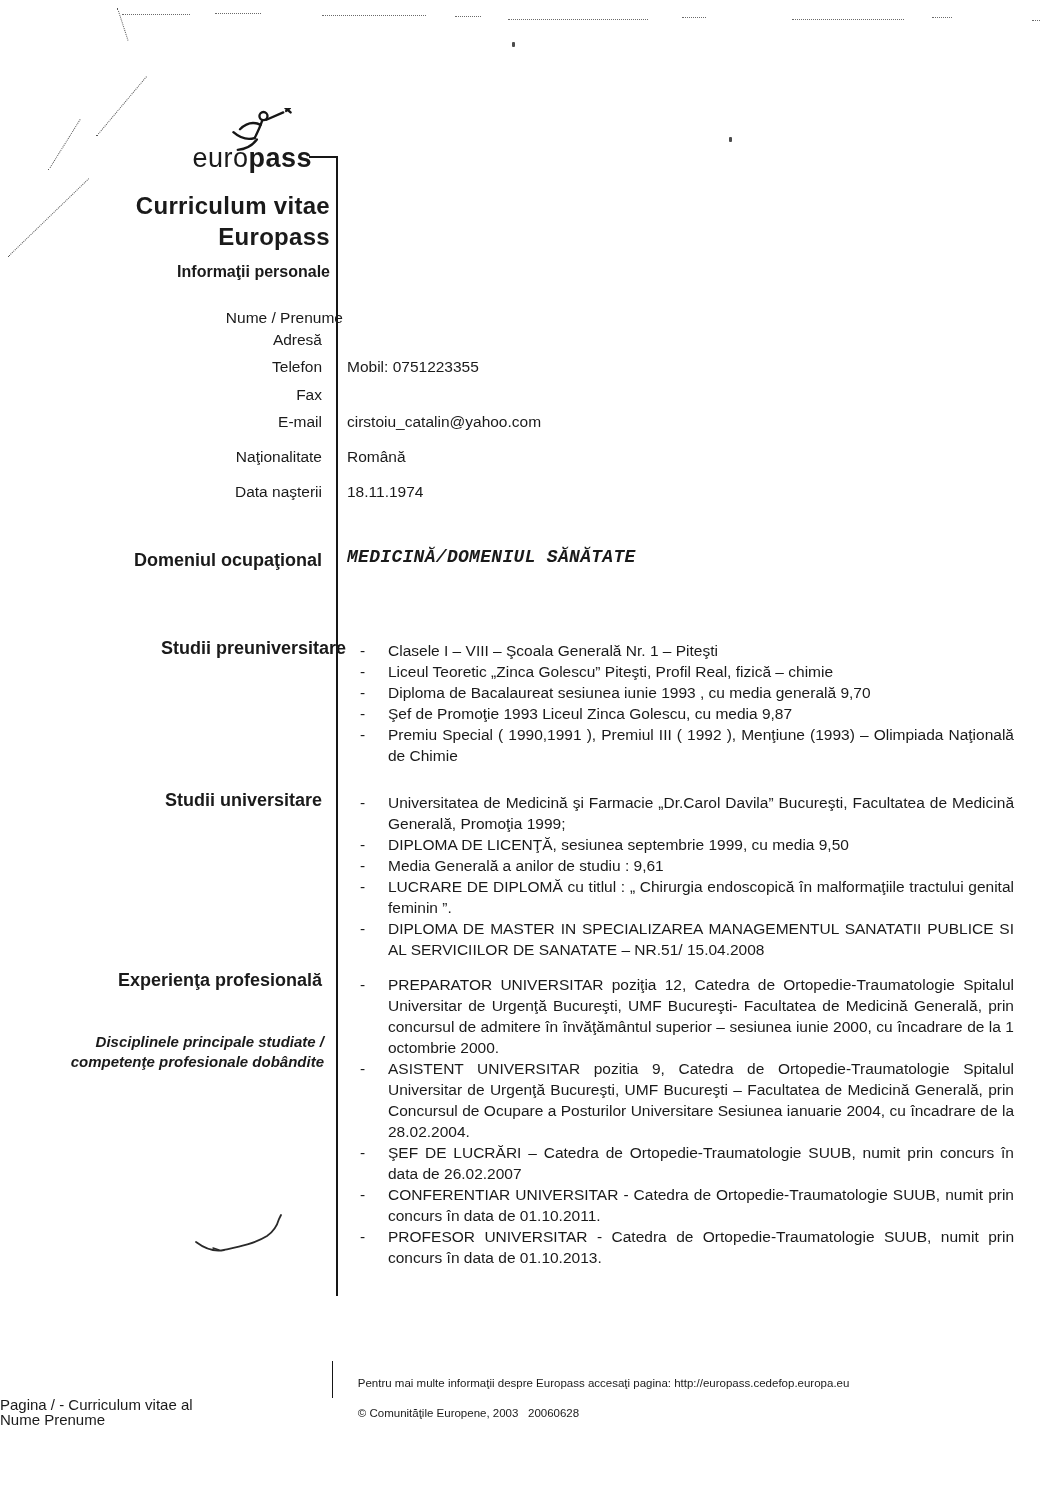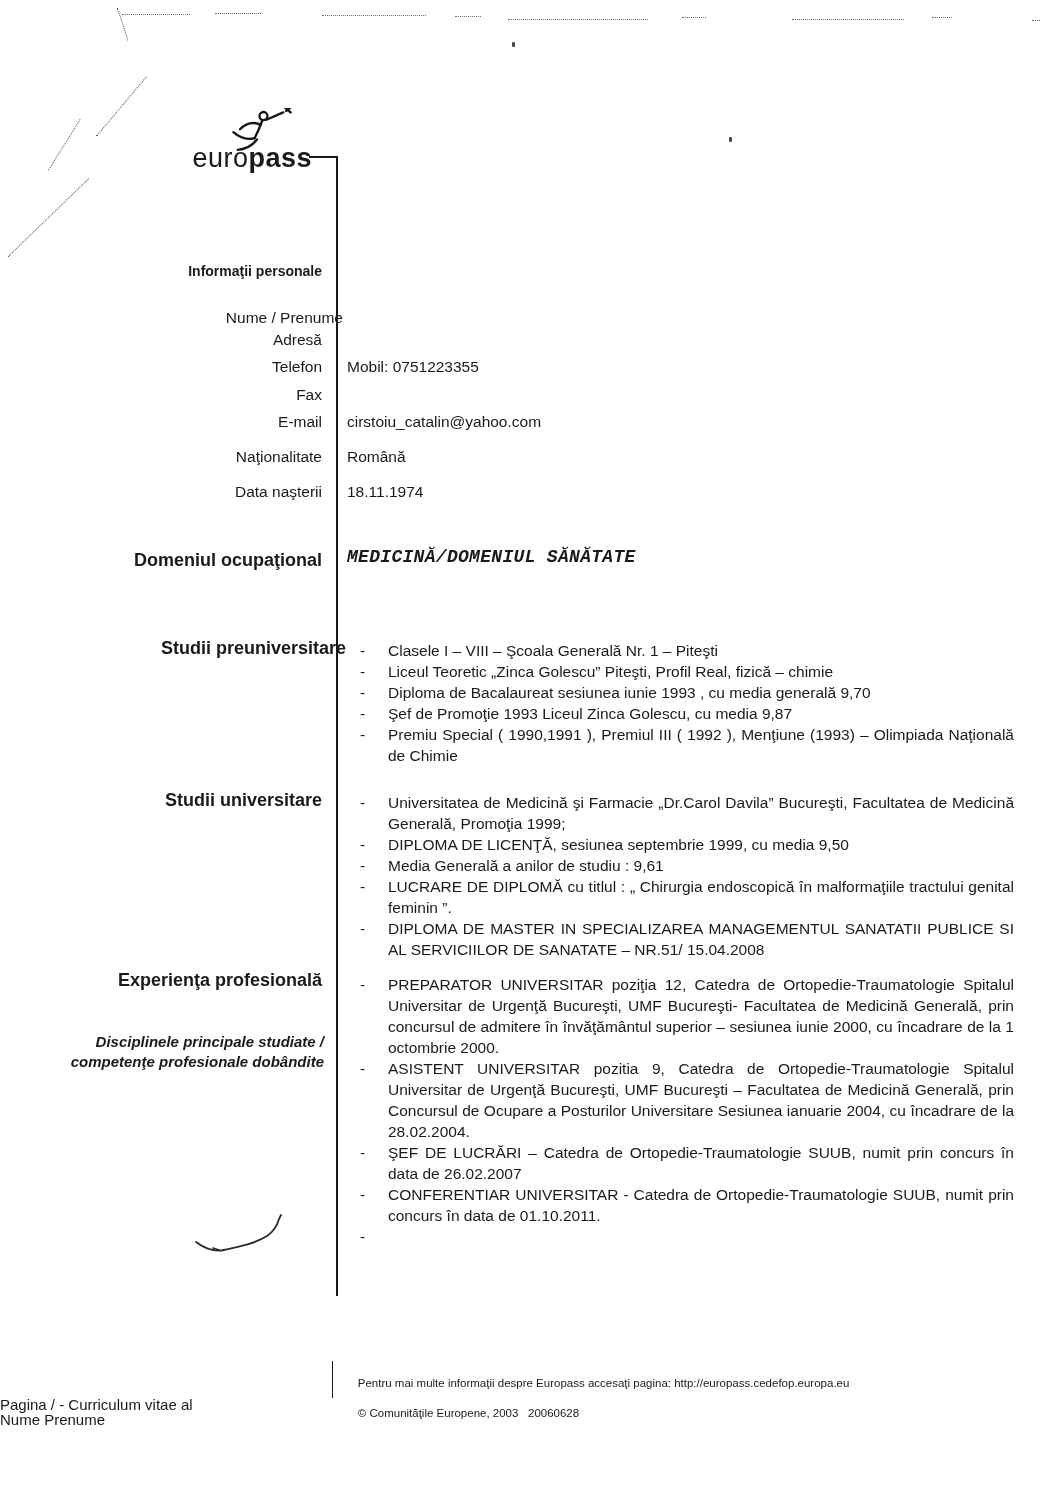--- a/index.html
+++ b/index.html
@@ -19,21 +19,21 @@
   .vline { position:absolute; background:#161616; width:2px; }
   .vline.main { left:336px; top:158px; height:1138px; width:1.5px; }
   .vline.footer-div { left:332px; top:1361px; height:37px; width:1px; }
 
   
   .lbl { position:absolute; left:0; width:322px; text-align:right; font-size:15.5px; line-height:19px; }
   .lbl.section { font-weight:bold; font-size:18px; line-height:21px; }
   .title { position:absolute; left:0; top:190px; width:330px; margin:0; text-align:right;
            font-size:24px; font-weight:bold; line-height:31px; letter-spacing:0.3px; }
   .personal-head { position:absolute; left:0; top:263px; width:322px; text-align:right;
-                   font-weight:bold; font-size:14px; }
+                   font-weight:bold; font-size:16px;padding-left:8px; }
   .sub-lbl { position:absolute; left:0; width:324px; text-align:right;
              font-style:italic; font-weight:600; font-size:15px; line-height:20px; }
 
   
   .val { position:absolute; left:347px; width:664px; font-size:15.5px; line-height:19px; }
   .val.name { font-weight:bold; font-style:italic; font-size:17px; }
   .val.occupation { font-weight:bold; font-style:italic; font-size:18px; letter-spacing:0.3px;font-family:Liberation Mono, monospace; }
 
   
   .list { position:absolute; left:336px; width:678px; }
@@ -87,20 +87,24 @@
         <path d="M48,23 C38,18 28,21 20,29"></path>
         <path d="M40,41 C30,44 19,40 11,33"></path>
         <path d="M43,43 C37,51 28,56 17,57"></path>
       </g>
     </svg>
   </div>
   <div class="logo-word"><span class="euro">euro</span><span class="pass">pass</span></div>
   <div class="connector"></div>
   <div class="vline main"></div>
 
+  <h1 class="title">
+    <span>Curriculum vitae</span><br>
+    <span>Europass</span>
+  </h1>
 
   <div class="personal-head">Informaţii personale</div>
 
   <div class="lbl" style="top:308px;margin-left:21px;">Nume / Prenume</div>
 
   <div class="lbl" style="top:330px;">Adresă</div>
   <div class="val" style="top:330px;"></div>
 
   <div class="lbl" style="top:357px;">Telefon</div>
   <div class="val" style="top:357px;">Mobil: 0751223355</div>
@@ -141,21 +145,21 @@
   <div class="lbl section" style="top:970px;">Experienţa profesională</div>
   <div class="sub-lbl" style="top:1032px;">
     <span>Disciplinele principale studiate /</span><br>
     <span>competenţe profesionale dobândite</span>
   </div>
   <div class="list" style="top:974px;">
     <div class="li"><span class="dash">-</span><span>PREPARATOR UNIVERSITAR poziţia 12, Catedra de Ortopedie-Traumatologie Spitalul Universitar de Urgenţă Bucureşti, UMF Bucureşti- Facultatea de Medicină Generală, prin concursul de admitere în învăţământul superior – sesiunea iunie 2000, cu încadrare de la 1 octombrie 2000.</span></div>
     <div class="li"><span class="dash">-</span><span>ASISTENT UNIVERSITAR pozitia 9, Catedra de Ortopedie-Traumatologie Spitalul Universitar de Urgenţă Bucureşti, UMF Bucureşti – Facultatea de Medicină Generală, prin Concursul de Ocupare a Posturilor Universitare Sesiunea ianuarie 2004, cu încadrare de la 28.02.2004.</span></div>
     <div class="li"><span class="dash">-</span><span>ŞEF DE LUCRĂRI – Catedra de Ortopedie-Traumatologie SUUB, numit prin concurs în data de 26.02.2007</span></div>
     <div class="li"><span class="dash">-</span><span>CONFERENTIAR UNIVERSITAR - Catedra de Ortopedie-Traumatologie SUUB, numit prin concurs în data de 01.10.2011.</span></div>
-    <div class="li"><span class="dash">-</span></div>
+    <div class="li"><span class="dash">-</span><span>PROFESOR UNIVERSITAR - Catedra de Ortopedie-Traumatologie SUUB, numit prin concurs în data de 01.10.2013.</span></div>
   </div>
 
   <svg class="squiggle" width="104" height="44" viewBox="0 0 104 44">
     <path d="M3,30 c8,6 18,10 28,8 c14,-3 30,-6 43,-14 c6,-4 10,-10 12,-17 l2,-4" fill="none" stroke="#2a2a2a" stroke-width="1.8" stroke-linecap="round"></path>
     <path d="M20,36 l6,2" fill="none" stroke="#2a2a2a" stroke-width="1.4" stroke-linecap="round"></path>
   </svg>
 
   <div class="footer-left">
     <span>Pagina / - Curriculum vitae al</span><br>
     <span>Nume Prenume</span>

